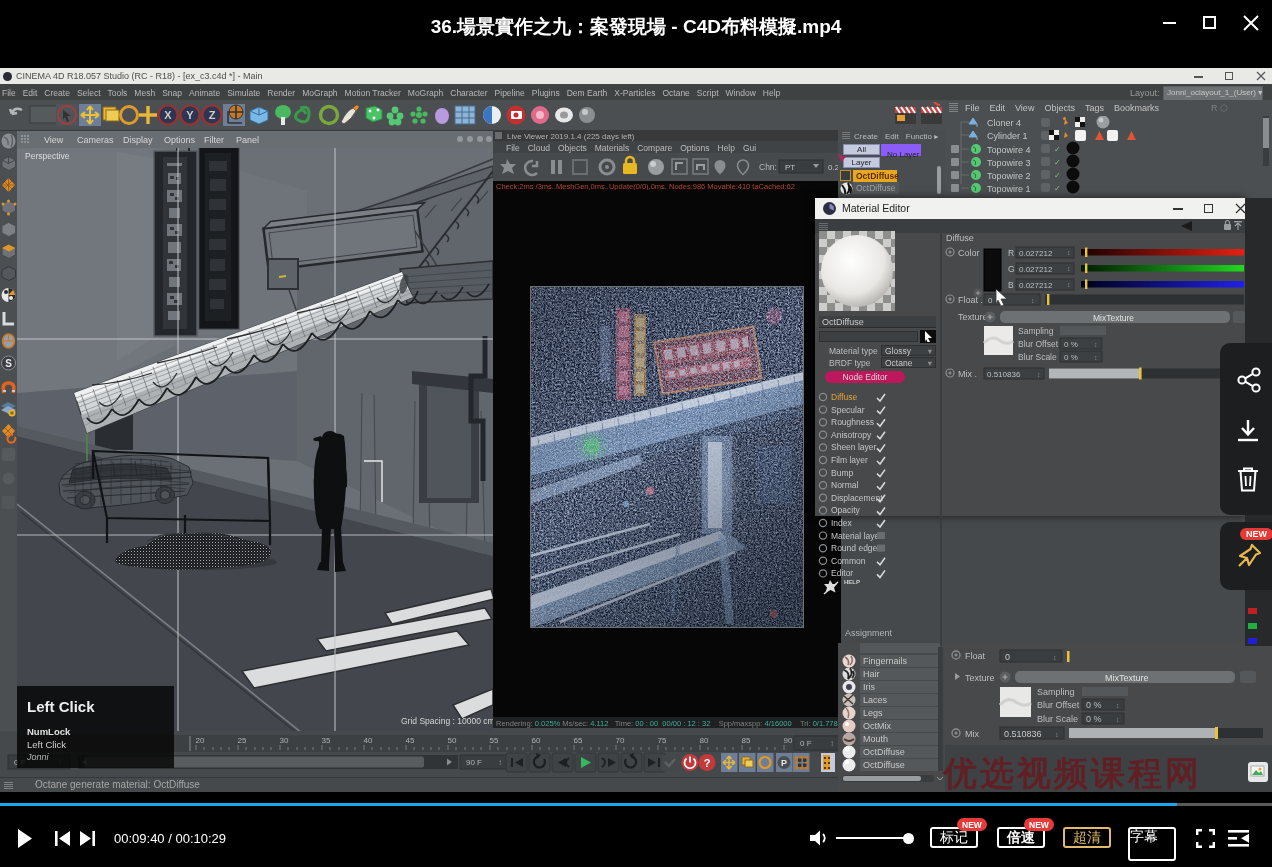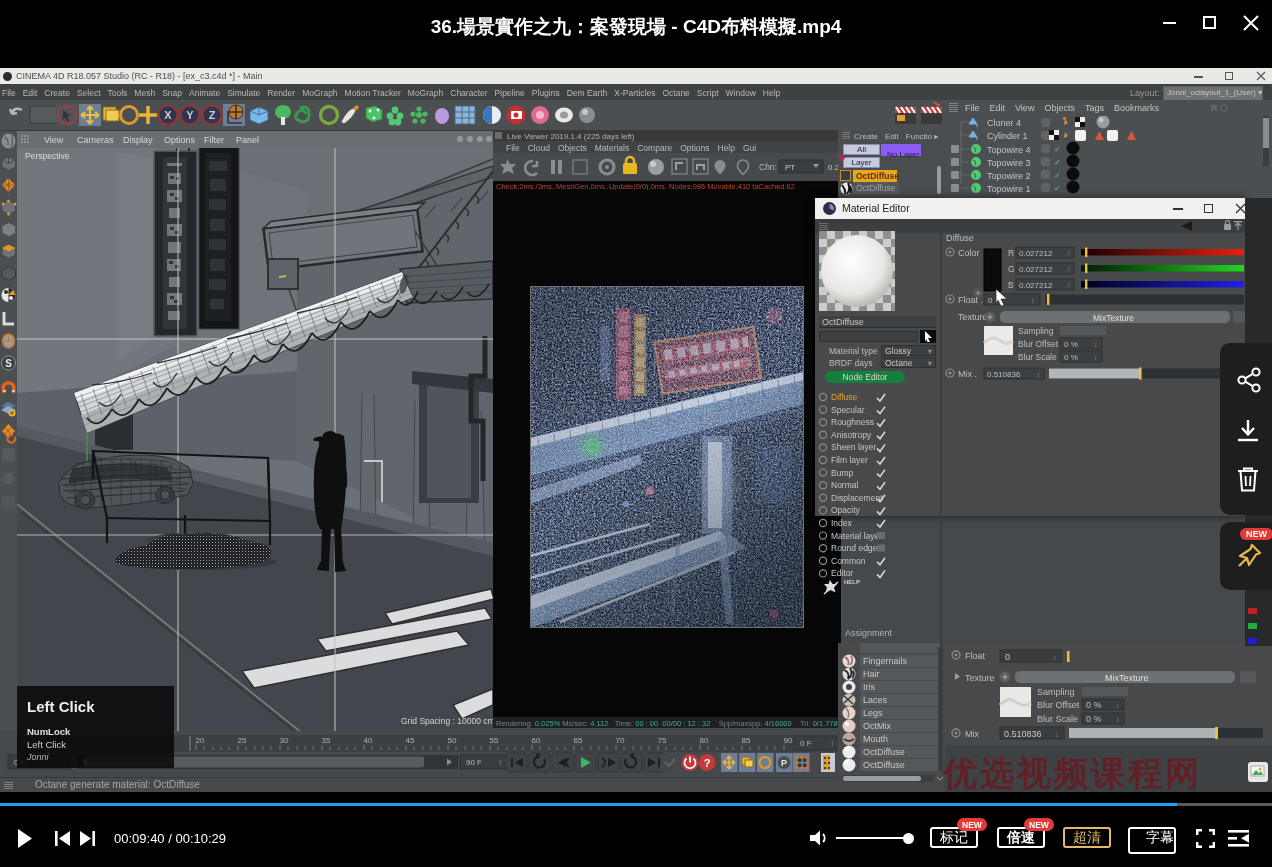--- a/index.html
+++ b/index.html
@@ -984,23 +984,23 @@
     </svg>
 
     <div class="abs nw" style="left:4px;top:118px;width:117px;height:12px;background:#3d4042;border-bottom:1px solid #2a2c2e;font-size:9px;color:#c8c8c8;padding:1px 3px;">OctDiffuse</div>
     <div class="abs" style="left:4px;top:133px;width:99px;height:11px;background:#3d4042;border:1px solid #2e3032;"></div>
     <div class="abs" style="left:105px;top:132px;width:16px;height:13px;background:#0c0c0c;"></div>
     <svg class="abs" style="left:108px;top:133px;" width="11" height="11">
           <path d="M2 0 l7 7 l-4 0 l2 4 l-2 1 l-2 -4 l-1 3 Z" fill="#fff"></path>
         </svg>
     <div class="abs nw" style="left:14px;top:148px;font-size:8.5px;color:#bcbfc1;">Material type</div>
     <div class="abs nw" style="left:66px;top:147px;width:55px;height:11px;background:#3d4042;border:1px solid #2e3032;font-size:8.5px;color:#c8c8c8;padding:0 3px;line-height:10px;">Glossy<span style="float:right;color:#8a8d8f;">▾</span></div>
-    <div class="abs nw" style="left:14px;top:160px;font-size:8.5px;color:#bcbfc1;">BRDF days</div>
+    <div class="abs nw" style="left:14px;top:160px;font-size:8.5px;color:#bcbfc1;">BRDF type</div>
     <div class="abs nw" style="left:66px;top:159px;width:55px;height:11px;background:#3d4042;border:1px solid #2e3032;font-size:8.5px;color:#c8c8c8;padding:0 3px;line-height:10px;">Octane<span style="float:right;color:#8a8d8f;">▾</span></div>
-    <div class="abs nw" style="left:10px;top:173px;width:80px;height:12px;background:#15803d;border-radius:6px;font-size:8.5px;color:#d8d8d8;text-align:center;line-height:12px;">Node Editor</div>
+    <div class="abs nw" style="left:10px;top:173px;width:80px;height:12px;background:#be185d;border-radius:6px;font-size:8.5px;color:#d8d8d8;text-align:center;line-height:12px;">Node Editor</div>
 
     <svg class="abs" style="left:0;top:190px;" width="125" height="200" font-family="Liberation Sans" font-size="8.5">
       <g fill="#c4c7c9">
         <text x="16" y="12" fill="#e2a23b">Diffuse</text>
         <text x="16" y="24.6">Specular</text>
         <text x="16" y="37.2">Roughness</text>
         <text x="16" y="49.8">Anisotropy</text>
         <text x="16" y="62.4">Sheen layer</text>
         <text x="16" y="75">Film layer</text>
         <text x="16" y="87.6">Bump</text>
@@ -1181,21 +1181,21 @@
         <path d="M13 5 A5.5 5.5 0 0 1 13 13" fill="none" stroke="#fff" stroke-width="1.8"></path>
       </svg>
   <div class="abs" style="left:836px;top:31px;width:72px;height:2px;background:#fff;"></div>
   <div class="abs" style="left:903px;top:26.5px;width:11px;height:11px;border-radius:50%;background:#fff;"></div>
 
   <div class="abs nw" style="left:930px;top:21px;width:48px;height:21px;border:2px solid #fff;border-radius:3px;color:#fff;font-size:14px;text-align:center;line-height:17px;">标记</div>
   <div class="abs nw" style="left:957px;top:12px;background:#e53a3a;color:#fff;font-size:8.5px;font-weight:bold;padding:1.5px 5px;border-radius:7px;">NEW</div>
   <div class="abs nw" style="left:997px;top:21px;width:48px;height:21px;border:2px solid #fff;border-radius:3px;color:#fff;font-size:14px;text-align:center;line-height:17px;font-weight:bold;">倍速</div>
   <div class="abs nw" style="left:1024px;top:12px;background:#e53a3a;color:#fff;font-size:8.5px;font-weight:bold;padding:1.5px 5px;border-radius:7px;">NEW</div>
   <div class="abs nw" style="left:1063px;top:21px;width:48px;height:21px;border:2px solid #e3b96b;border-radius:3px;color:#e3b96b;font-size:14px;text-align:center;line-height:17px;">超清</div>
-  <div class="abs nw" style="left:1128px;top:21px;width:48px;height:27px;border:2px solid #fff;border-radius:3px;color:#fff;font-size:14px;text-align:right;line-height:17px;">字幕</div>
+  <div class="abs nw" style="left:1128px;top:21px;width:48px;height:34px;border:2px solid #fff;border-radius:3px;color:#fff;font-size:14px;text-align:left;line-height:17px;font-family:Liberation Mono, monospace;">字幕</div>
 
   <svg class="abs" style="left:1196px;top:23px;" width="19" height="19">
         <path d="M6 1.2 L1.2 1.2 L1.2 6 M13 1.2 L17.8 1.2 L17.8 6 M6 17.8 L1.2 17.8 L1.2 13 M13 17.8 L17.8 17.8 L17.8 13" fill="none" stroke="#fff" stroke-width="2.4"></path>
       </svg>
 
   <svg class="abs" style="left:1228px;top:24px;" width="21" height="17">
         <rect x="0" y="0" width="21" height="2.6" fill="#fff"></rect>
         <rect x="0" y="14" width="21" height="2.6" fill="#fff"></rect>
         <rect x="0" y="7" width="9" height="2.6" fill="#fff"></rect>
         <path d="M21 3.8 L13 8.3 L21 12.8 Z" fill="#fff"></path>

